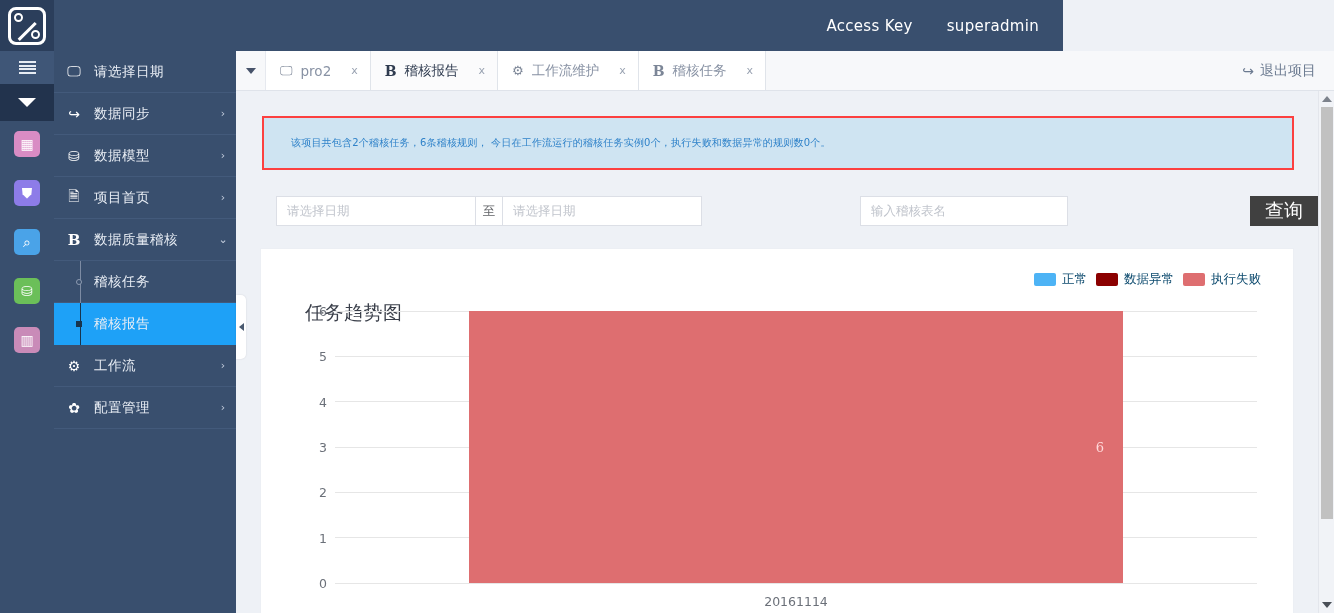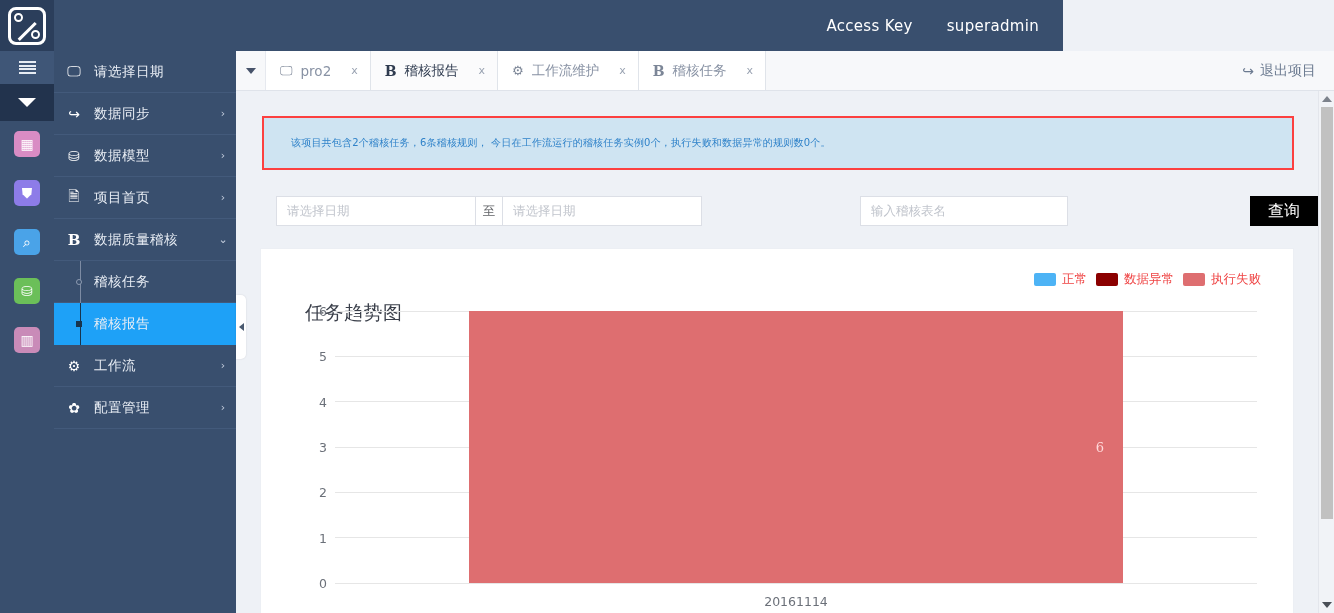--- a/index.html
+++ b/index.html
@@ -171,37 +171,37 @@
     padding: 0 10px;
   }
   .inp-date { width: 200px; }
   .sep {
     width: 26px; border-top: 1px solid #dcdfe6; border-bottom: 1px solid #dcdfe6;
     background: #fff; display: flex; align-items: center; justify-content: center;
     font-size: 12.5px; color: #606266;
   }
   .inp-table { width: 208px; margin-left: 12px; }
   .btn-query {
-    width: 68px; height: 30px; background: #000000; color: #fff;
-    font-size: 16px; display: flex; align-items: center; justify-content: center;
+    width: 68px; height: 30px; background: #404040; color: #fff;
+    font-size: 19px; display: flex; align-items: center; justify-content: center;
     margin-left: 36px; cursor: pointer; border: none;
   }
 
   .card {
     margin: 22px 24px 0 24px; background: #ffffff; height: 400px;
     border: 1px solid #eceff4; position: relative;
   }
   .chart-title {
     position: absolute; left: 44px; top: 21px;
     font-size: 19px; color: #3a3f4a; letter-spacing: .5px; margin-top: 30px;
   }
   .legend {
     position: absolute; right: 32px; top: 22px; display: flex; align-items: center; gap: 9px;
   }
-  .legend-item { display: flex; align-items: center; gap: 6px; font-size: 12.5px; color: #ef4444; }
+  .legend-item { display: flex; align-items: center; gap: 6px; font-size: 12.5px; color: #0c4a6e; }
   .legend-swatch { width: 22px; height: 13px; border-radius: 2px; display: inline-block; }
 
   .plot { position: absolute; left: 44px; top: 62px; right: 36px; bottom: 36px; }
   .y-axis { position: absolute; left: 0; top: 0; bottom: 28px; width: 22px; }
   .y-tick {
     position: absolute; right: 0; font-size: 12.5px; color: #6b7079;
     transform: translateY(-50%); text-align: right; width: 22px;
   }
   .grid-area { position: absolute; left: 30px; right: 0; top: 0; bottom: 28px; }
   .grid-line { position: absolute; left: 0; right: 0; height: 1px; background: #e6e6e6; }

